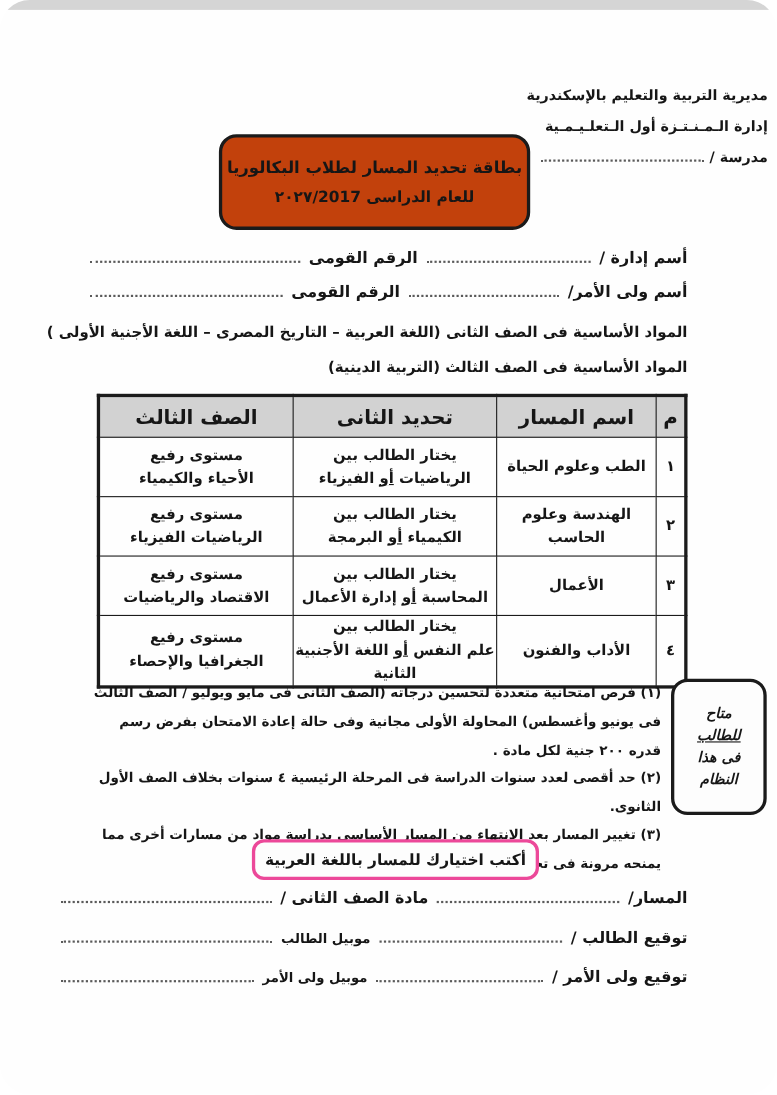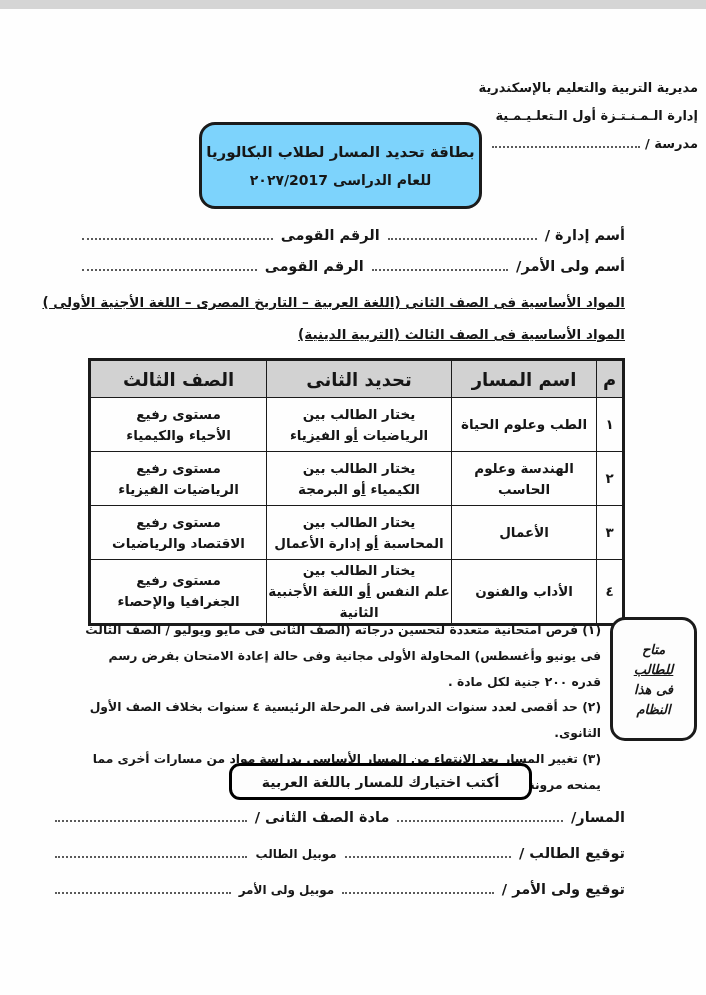--- a/index.html
+++ b/index.html
@@ -8,20 +8,21 @@
     position: relative;
     width: 706px;
     height: 995px;
     margin: 0;
     background: #fefefe;
     font-family: "DejaVu Sans", sans-serif;
     font-weight: bold;
     color: #161616;
     direction: rtl;
     overflow: hidden;
+    border-radius: 27px;
   }
   .top-bar {
     position: absolute; top: 0; left: 0;
     width: 100%; height: 9px;
     background: #d5d5d5;
   }
   
   .header-block {
     position: absolute; top: 74px; right: 8px;
     width: 230px;
@@ -31,35 +32,35 @@
   }
   .school-line { display: flex; align-items: baseline; direction: rtl; }
   .dots { border-bottom: 2px dotted #5a5a5a; height: 12px; }
   .school-dots { width: 148px; margin-right: 5px; }
   
   .title-box {
     position: absolute; top: 122px; left: 199px;
     width: 283px; height: 87px;
     border: 3px solid #1b1b1b;
     border-radius: 16px;
-    background: #7dd3fc;
+    background: #c2410c;
     display: flex; flex-direction: column;
     justify-content: center; align-items: center;
     gap: 11px;
     text-align: center;
   }
   .title-line1 { font-size: 15px; }
   .title-line2 { font-size: 14px; }
   
   .fields { position: absolute; top: 227px; right: 81px; left: 82px; }
   .field-row { display: flex; align-items: baseline; font-size: 14.5px; height: 31px; direction: rtl; }
   .field-row .lbl { white-space: nowrap; }
   .dots-a { flex: 0.82; margin: 0 8px; }
   .dots-b { flex: 1.05; margin-right: 8px; }
-  .subject-line { font-size: 13.6px; height: 32px; line-height: 26px; white-space: nowrap; text-decoration: underline; }
+  .subject-line { font-size: 13.6px; height: 32px; line-height: 26px; white-space: nowrap; }
   
   .path-table {
     position: absolute; top: 358px; right: 81px;
     width: 537px;
     border-collapse: collapse;
     border: 3px solid #1b1b1b;
     text-align: center;
   }
   .path-table th, .path-table td { border: 1.5px solid #1b1b1b; }
   .path-table th { background: #d2d2d2; height: 38px; font-size: 18px; }
@@ -81,22 +82,22 @@
     justify-content: center; align-items: center;
     gap: 5px; font-size: 13px;
     background: #fdfdfd;
     font-style: italic;
   }
   .footnotes { flex: 1; font-size: 12.3px; line-height: 2.1; text-align: right; padding-top: 1px; }
   .footnotes p { margin: 0; }
   
   .choice-box {
     position: absolute; top: 763px; left: 229px;
-    width: 303px; height: 37px;
-    border: 3px solid #000000; border-radius: 11px;
+    width: 261px; height: 37px;
+    border: 3px solid #ec4899; border-radius: 11px;
     display: flex; align-items: center; justify-content: center;
     font-size: 14px; background: #fdfdfd;
   }
   
   .sign-section { position: absolute; top: 809px; right: 81px; left: 55px; }
   .sign-row { display: flex; align-items: baseline; height: 36px; font-size: 14.5px; direction: rtl; }
   .sign-row .lbl { white-space: nowrap; }
   .small-lbl { font-size: 12px; }
   .dots-c { flex: 0.95; margin: 0 8px; }
   .dots-d { flex: 1.1; margin-right: 8px; }

